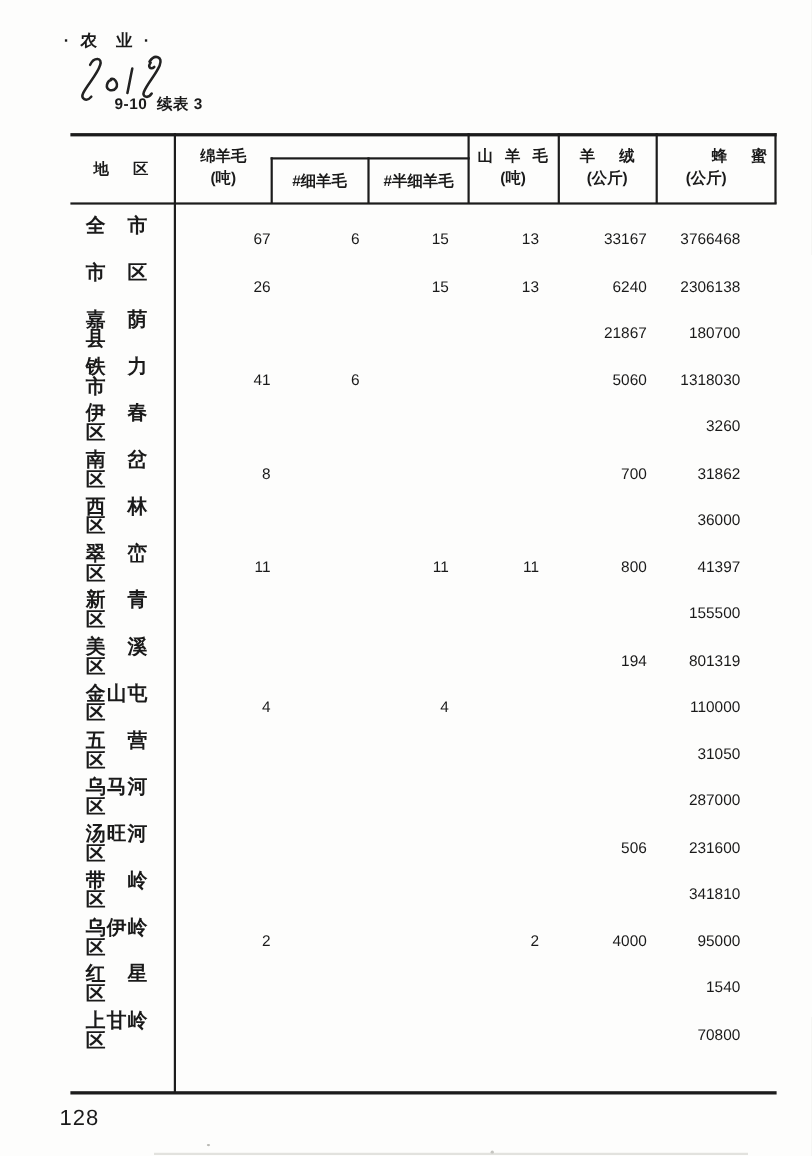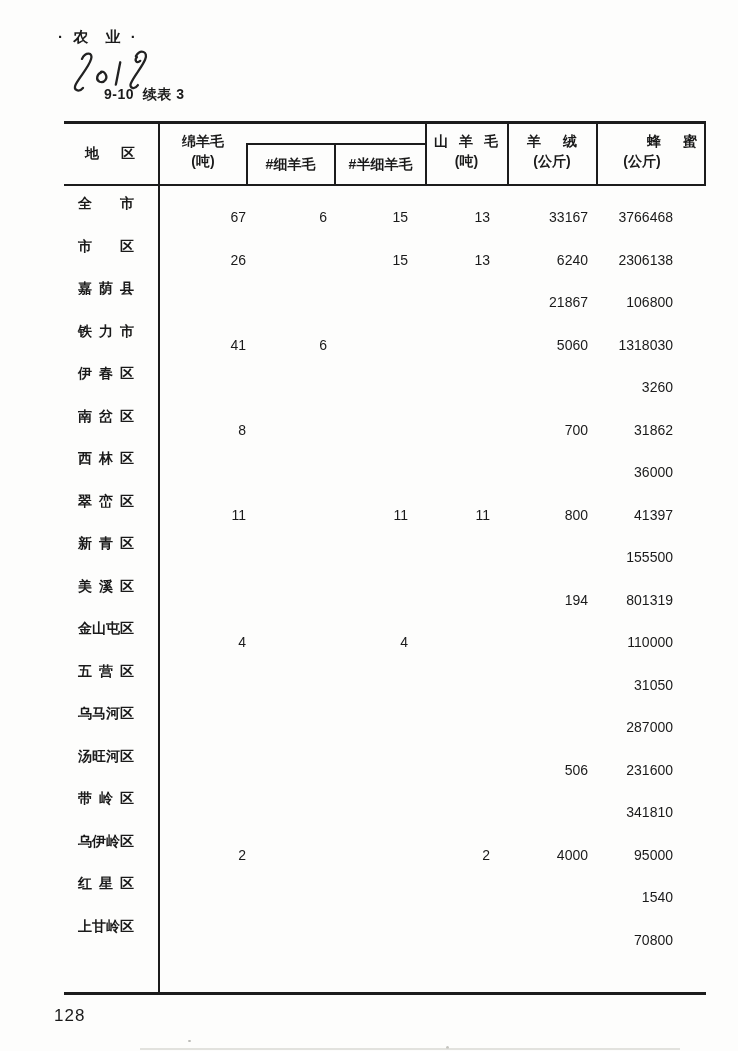--- a/index.html
+++ b/index.html
@@ -3,32 +3,32 @@
 <meta charset="utf-8">
 <style>
   html,body{margin:0;padding:0;background:#e8e8e6;}
   #page{position:relative;width:738px;height:1051px;background:#fdfdfc;overflow:hidden;
         font-family:Liberation Sans, sans-serif;color:#1a1a1a;}
   .abs{position:absolute;}
   
   #section-head{left:58px;top:28px;font-size:15px;font-weight:bold;letter-spacing:3px;white-space:pre;}
   #handwriting{left:66px;top:48px;}
   #caption{left:64px;top:86px;font-size:14px;font-weight:bold;white-space:pre;letter-spacing:0.5px;margin-left:40px;}
-  #page-num{left:54px;top:1006px;font-size:17px;letter-spacing:1px;}
+  #page-num{left:54px;top:1006px;font-size:20px;letter-spacing:1px;}
   
   .hline{position:absolute;background:#1c1c1c;}
   .vline{position:absolute;background:#1c1c1c;}
   
   .hcell{position:absolute;font-size:14px;font-weight:bold;line-height:1;}
   .just{text-align:justify;text-align-last:justify;}
   .ctr{text-align:center;}
   
   #rows{position:absolute;left:0;top:185px;width:738px;}
   .row{position:relative;height:42.5px;}
-  .rname{position:absolute;left:78px;top:11px;width:56px;font-size:14px;font-weight:bold;
+  .rname{position:absolute;left:78px;top:11px;width:56px;font-size:18px;font-weight:bold;
          line-height:1;text-align:justify;text-align-last:justify;}
   .v{position:absolute;top:25px;font-size:14px;line-height:1;text-align:right;}
   .c1{left:160px;width:86px}.c2{left:246px;width:81px}.c3{left:327px;width:81px}
   .c4{left:408px;width:82px}.c5{left:490px;width:98px}.c6{left:588px;width:85px}
   
   .speck{position:absolute;border-radius:50%;}
 </style>
 </head>
 <body>
 
@@ -100,21 +100,21 @@
       <span class="v c5">6240</span>
       <span class="v c6">2306138</span>
     </div>
     <div class="row">
       <span class="rname">嘉 荫 县</span>
       <span class="v c1"></span>
       <span class="v c2"></span>
       <span class="v c3"></span>
       <span class="v c4"></span>
       <span class="v c5">21867</span>
-      <span class="v c6">106800</span>
+      <span class="v c6">180700</span>
     </div>
     <div class="row">
       <span class="rname">铁 力 市</span>
       <span class="v c1">41</span>
       <span class="v c2">6</span>
       <span class="v c3"></span>
       <span class="v c4"></span>
       <span class="v c5">5060</span>
       <span class="v c6">1318030</span>
     </div>

